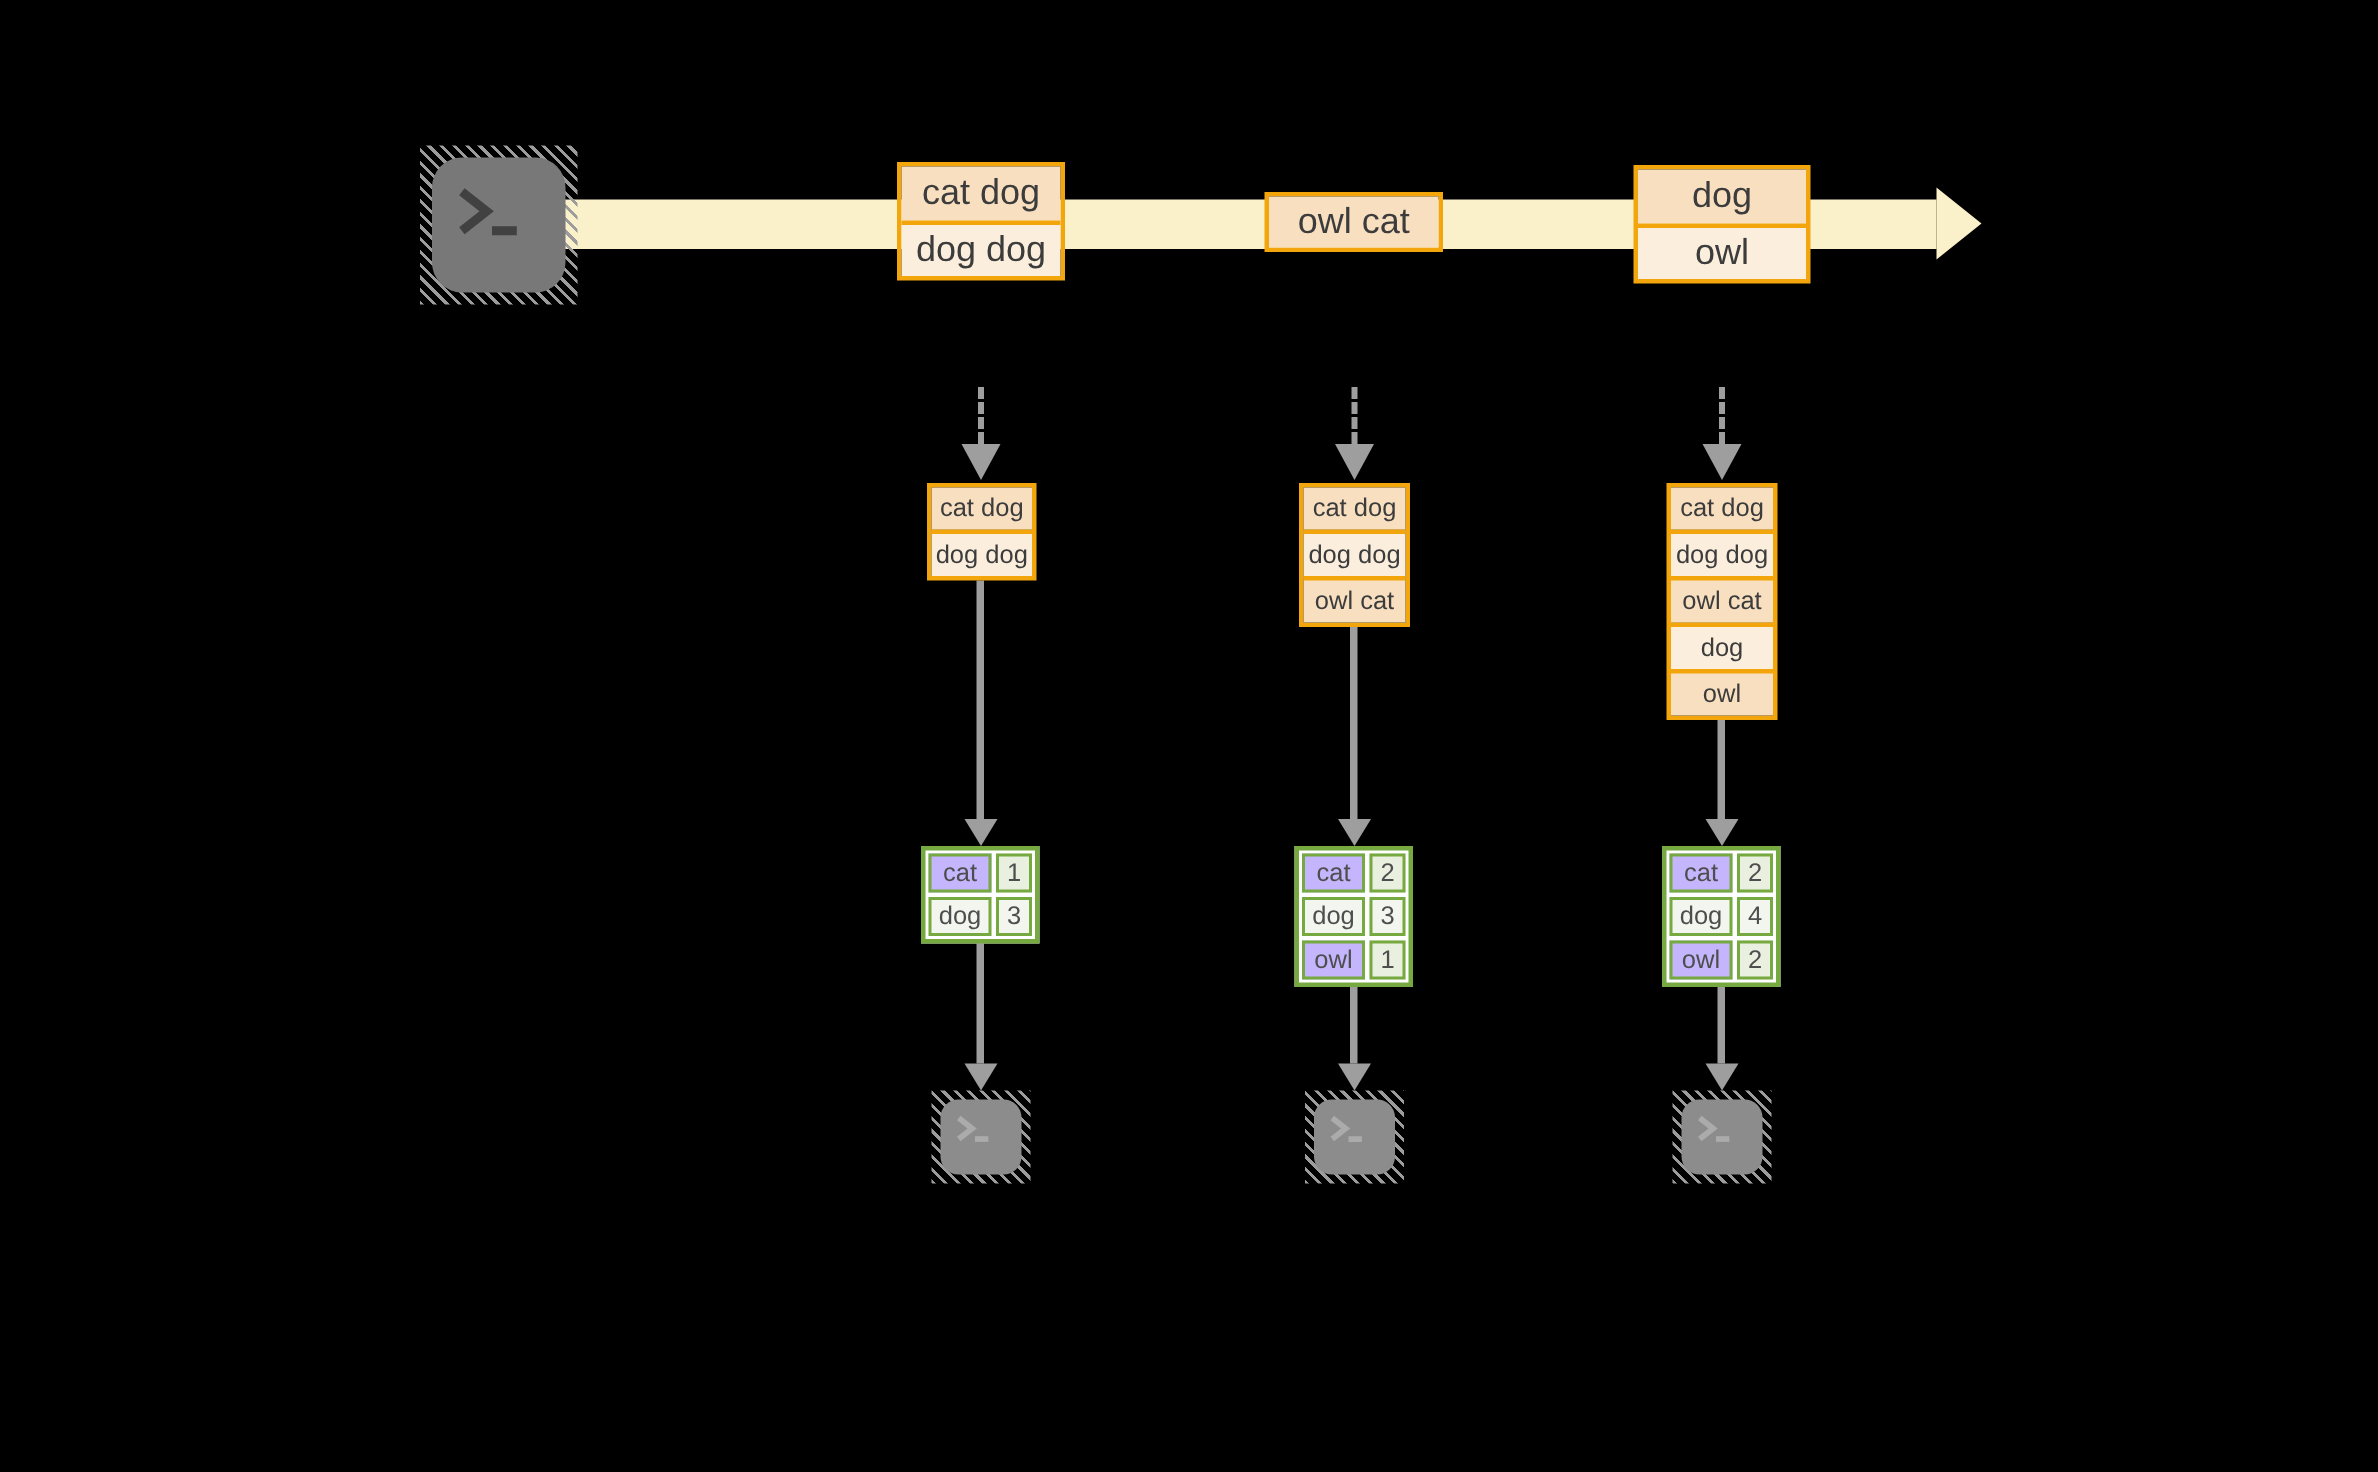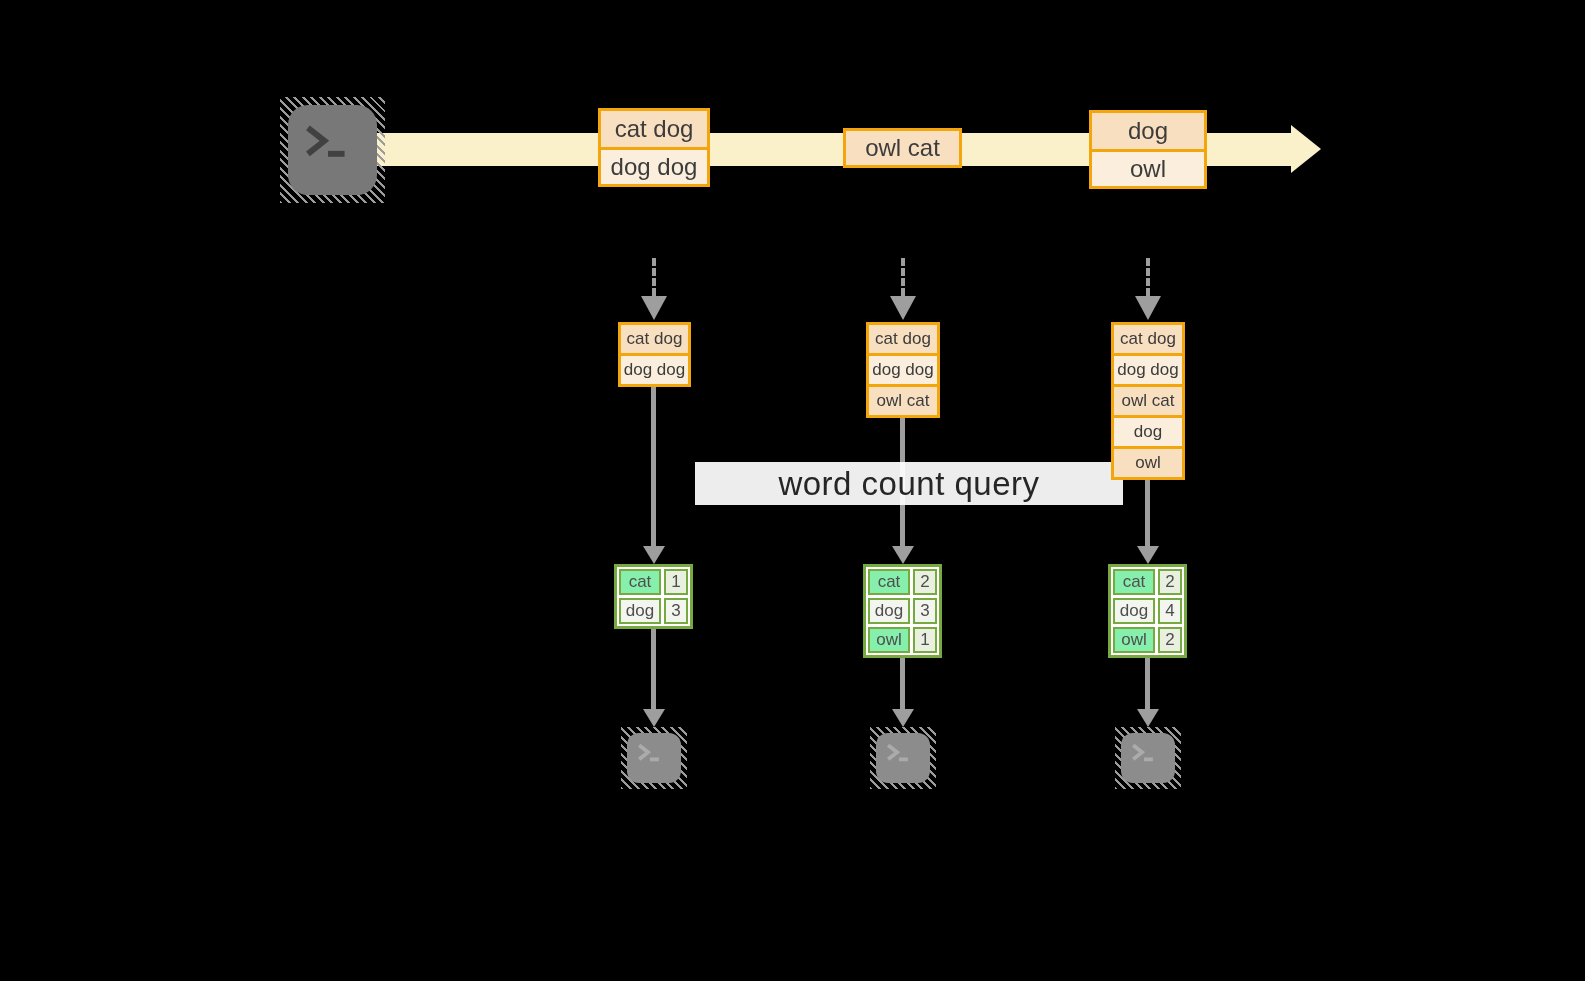--- a/index.html
+++ b/index.html
@@ -36,21 +36,21 @@
     background:rgba(255,255,255,0.93); z-index:4;
     display:flex; align-items:center; justify-content:center;
     font-size:33px; color:#262626; letter-spacing:0.5px;}
   
   .gtable {position:absolute; box-sizing:border-box; background:#ffffff;
     border:3px solid var(--green); padding:2px; display:grid;
     grid-template-columns:42px 24px; gap:3px; z-index:5;}
   .gcell {box-sizing:border-box; height:26px; border:2px solid var(--green);
     display:flex; align-items:center; justify-content:center;
     font-size:17px; color:#4E4E4E;}
-  .g1 {background:#86efac;} .g1b {background:#EAF0E0;} .g2 {background:#F3F6EE;}
+  .g1 {background:#c4b5fd;} .g1b {background:#EAF0E0;} .g2 {background:#F3F6EE;}
   
   .term {position:absolute; z-index:3;
     background:repeating-linear-gradient(45deg, #9C9C9C 0 2px, transparent 2px 6px);}
   .term-inner {position:absolute; display:flex;}
   .term-big .term-inner {inset:8px; border-radius:20px; background:#787878;
     padding:16px 0 0 14px;}
   .term-small .term-inner {inset:6px; border-radius:12px; background:#8C8C8C;
     padding:9px 0 0 9px;}
 </style>
 </head>
@@ -106,21 +106,20 @@
     <div class="orow f1" style="height:28px;">owl</div>
   </div>
 
   <div class="vline" style="left:651px; top:387px; height:159px;"></div>
   <div class="vhead" style="left:643px; top:546px;"></div>
   <div class="vline" style="left:900px; top:418px; height:128px;"></div>
   <div class="vhead" style="left:892px; top:546px;"></div>
   <div class="vline" style="left:1145px; top:480px; height:66px;"></div>
   <div class="vhead" style="left:1137px; top:546px;"></div>
 
-  <div class="qlabel">word count query</div>
 
   <div class="gtable" style="left:614px; top:564px;">
     <div class="gcell g1">cat</div>
     <div class="gcell g1b">1</div>
     <div class="gcell g2">dog</div>
     <div class="gcell g2">3</div>
   </div>
   <div class="gtable" style="left:863px; top:564px;">
     <div class="gcell g1">cat</div>
     <div class="gcell g1b">2</div>

